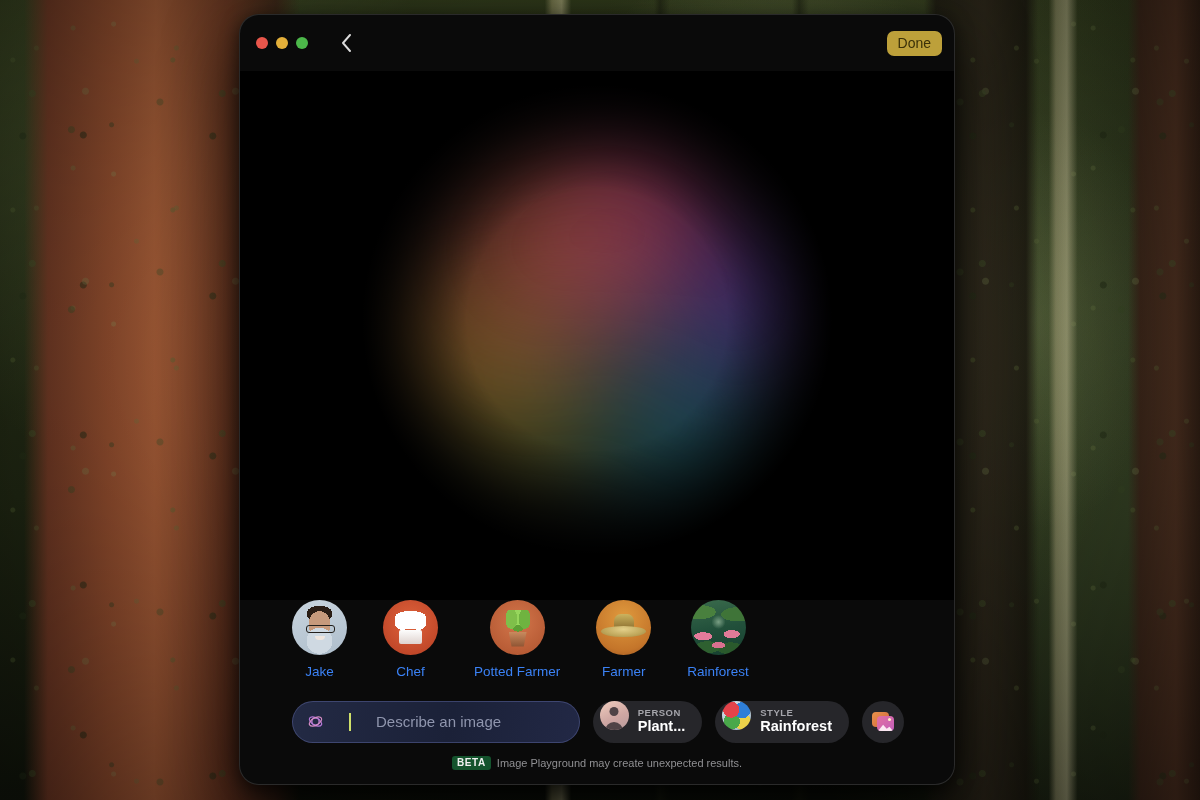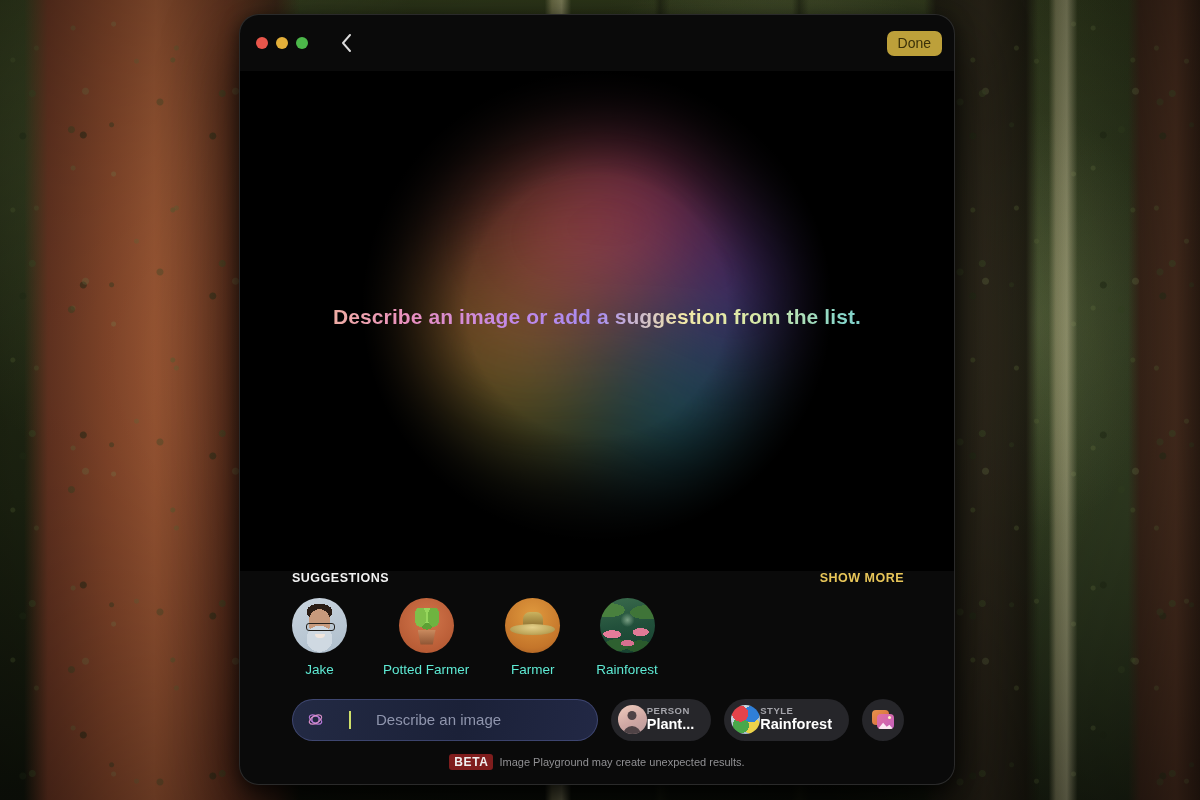--- a/index.html
+++ b/index.html
@@ -217,21 +217,21 @@
     flex: 0 0 auto;
   }
   .thumb {
     width: 55px; height: 55px;
     border-radius: 50%;
     position: relative;
     overflow: hidden;
     display: block;
   }
   .suggestion-label {
-    color: #5eead4;
+    color: #3b82f6;
     font-size: 13.5px;
     white-space: nowrap;
   }
 
   
   .th-jake {
     background:
       radial-gradient(circle 13px at 50% 74%, #cfd9e2 0 100%, transparent 100%),
       radial-gradient(ellipse 11px 13px at 50% 44%, #c79a7c 0 100%, transparent 100%),
       radial-gradient(ellipse 13px 8px at 50% 25%, #2a1d15 0 100%, transparent 100%),
@@ -385,21 +385,21 @@
     white-space: nowrap;
     overflow: hidden;
     text-overflow: ellipsis;
   }
 
   .pill {
     height: 42px;
     border-radius: 21px;
     background: #26262a;
     display: flex;
-    align-items: center;
+    gap: 9px;
     padding: 0 17px 0 7px;
     cursor: pointer;
     flex: 0 0 auto;
   }
   .pill-icon {
     width: 29px; height: 29px;
     border-radius: 50%;
     position: relative;
     overflow: hidden;
     flex: 0 0 auto;
@@ -489,23 +489,23 @@
   
   #footer {
     flex: 0 0 auto;
     display: flex;
     align-items: center;
     justify-content: center;
     gap: 6px;
     padding: 13px 0 14px;
   }
   #beta-badge {
-    background: #7f1d1d;
+    background: #14532d;
     color: #f0f0f0;
-    font-size: 12px;
+    font-size: 10px;
     font-weight: bold;
     letter-spacing: .6px;
     padding: 2px 5px 2.5px;
     border-radius: 3px;
     line-height: 1;
   }
   #disclaimer-text {
     color: #909093;
     font-size: 11px;
   }
@@ -535,33 +535,32 @@
         </svg>
       </button>
 
       <button id="done-button">Done</button>
     </div>
 
     <div id="canvas-area">
       <div class="glow-layer glow-a"></div>
       <div class="glow-layer glow-b"></div>
       <div class="glow-layer glow-mask"></div>
-      <div id="hero-text">Describe an image or add a suggestion from the list.</div>
     </div>
 
     <div id="suggestions-section">
-      <div id="suggestions-header">
-        <span id="suggestions-title">SUGGESTIONS</span>
-        <button id="show-more-button">SHOW MORE</button>
-      </div>
 
       <div id="suggestions-list">
         <div class="suggestion-item">
           <span class="thumb th-jake"></span>
           <span class="suggestion-label">Jake</span>
+        </div>
+        <div class="suggestion-item">
+          <span class="thumb th-chef"></span>
+          <span class="suggestion-label">Chef</span>
         </div>
         <div class="suggestion-item">
           <span class="thumb th-plant"></span>
           <span class="suggestion-label">Potted Farmer</span>
         </div>
         <div class="suggestion-item">
           <span class="thumb th-farmer"></span>
           <span class="suggestion-label">Farmer</span>
         </div>
         <div class="suggestion-item">

